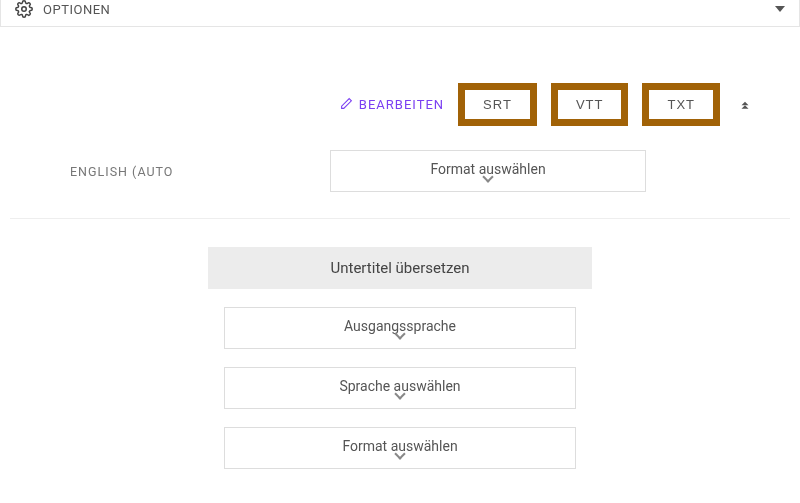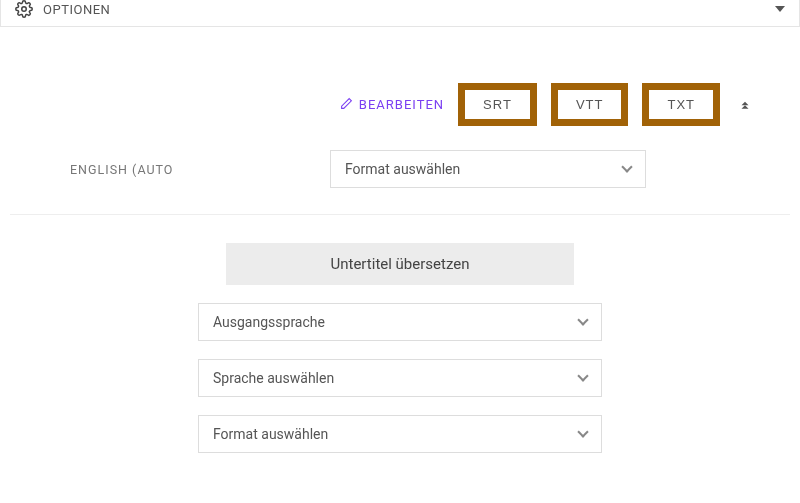--- a/index.html
+++ b/index.html
@@ -98,23 +98,24 @@
 
   .select {
     border: 1px solid #ddd;
     background: #fff;
     padding: 10px 14px;
     display: flex;
     align-items: center;
     justify-content: space-between;
     cursor: pointer;
     color: #555;
+    flex-direction: column;
   }
   .select.wide { width: 316px; }
-  .select.mid { width: 404px; }
+  .select.mid { width: 352px; }
   .chevron {
     width: 8px; height: 8px;
     border-right: 2px solid #888;
     border-bottom: 2px solid #888;
     transform: rotate(45deg);
     margin-top: -4px;
   }
 
   .download-btn {
     border: 1px solid #7b3ff2;
@@ -135,21 +136,21 @@
     margin-top: 28px;
     display: flex;
     flex-direction: column;
     align-items: center;
     gap: 18px;
   }
   .translate-header {
     background: #ececec;
     text-align: center;
     padding: 12px 0;
-    width: 348px;
+    width: 384px;
     color: #444;
     font-size: 15px;
   }
 </style>
 </head>
 <body>
 
 <div class="options-bar">
   <div class="options-left">
     <span class="gear-icon">

